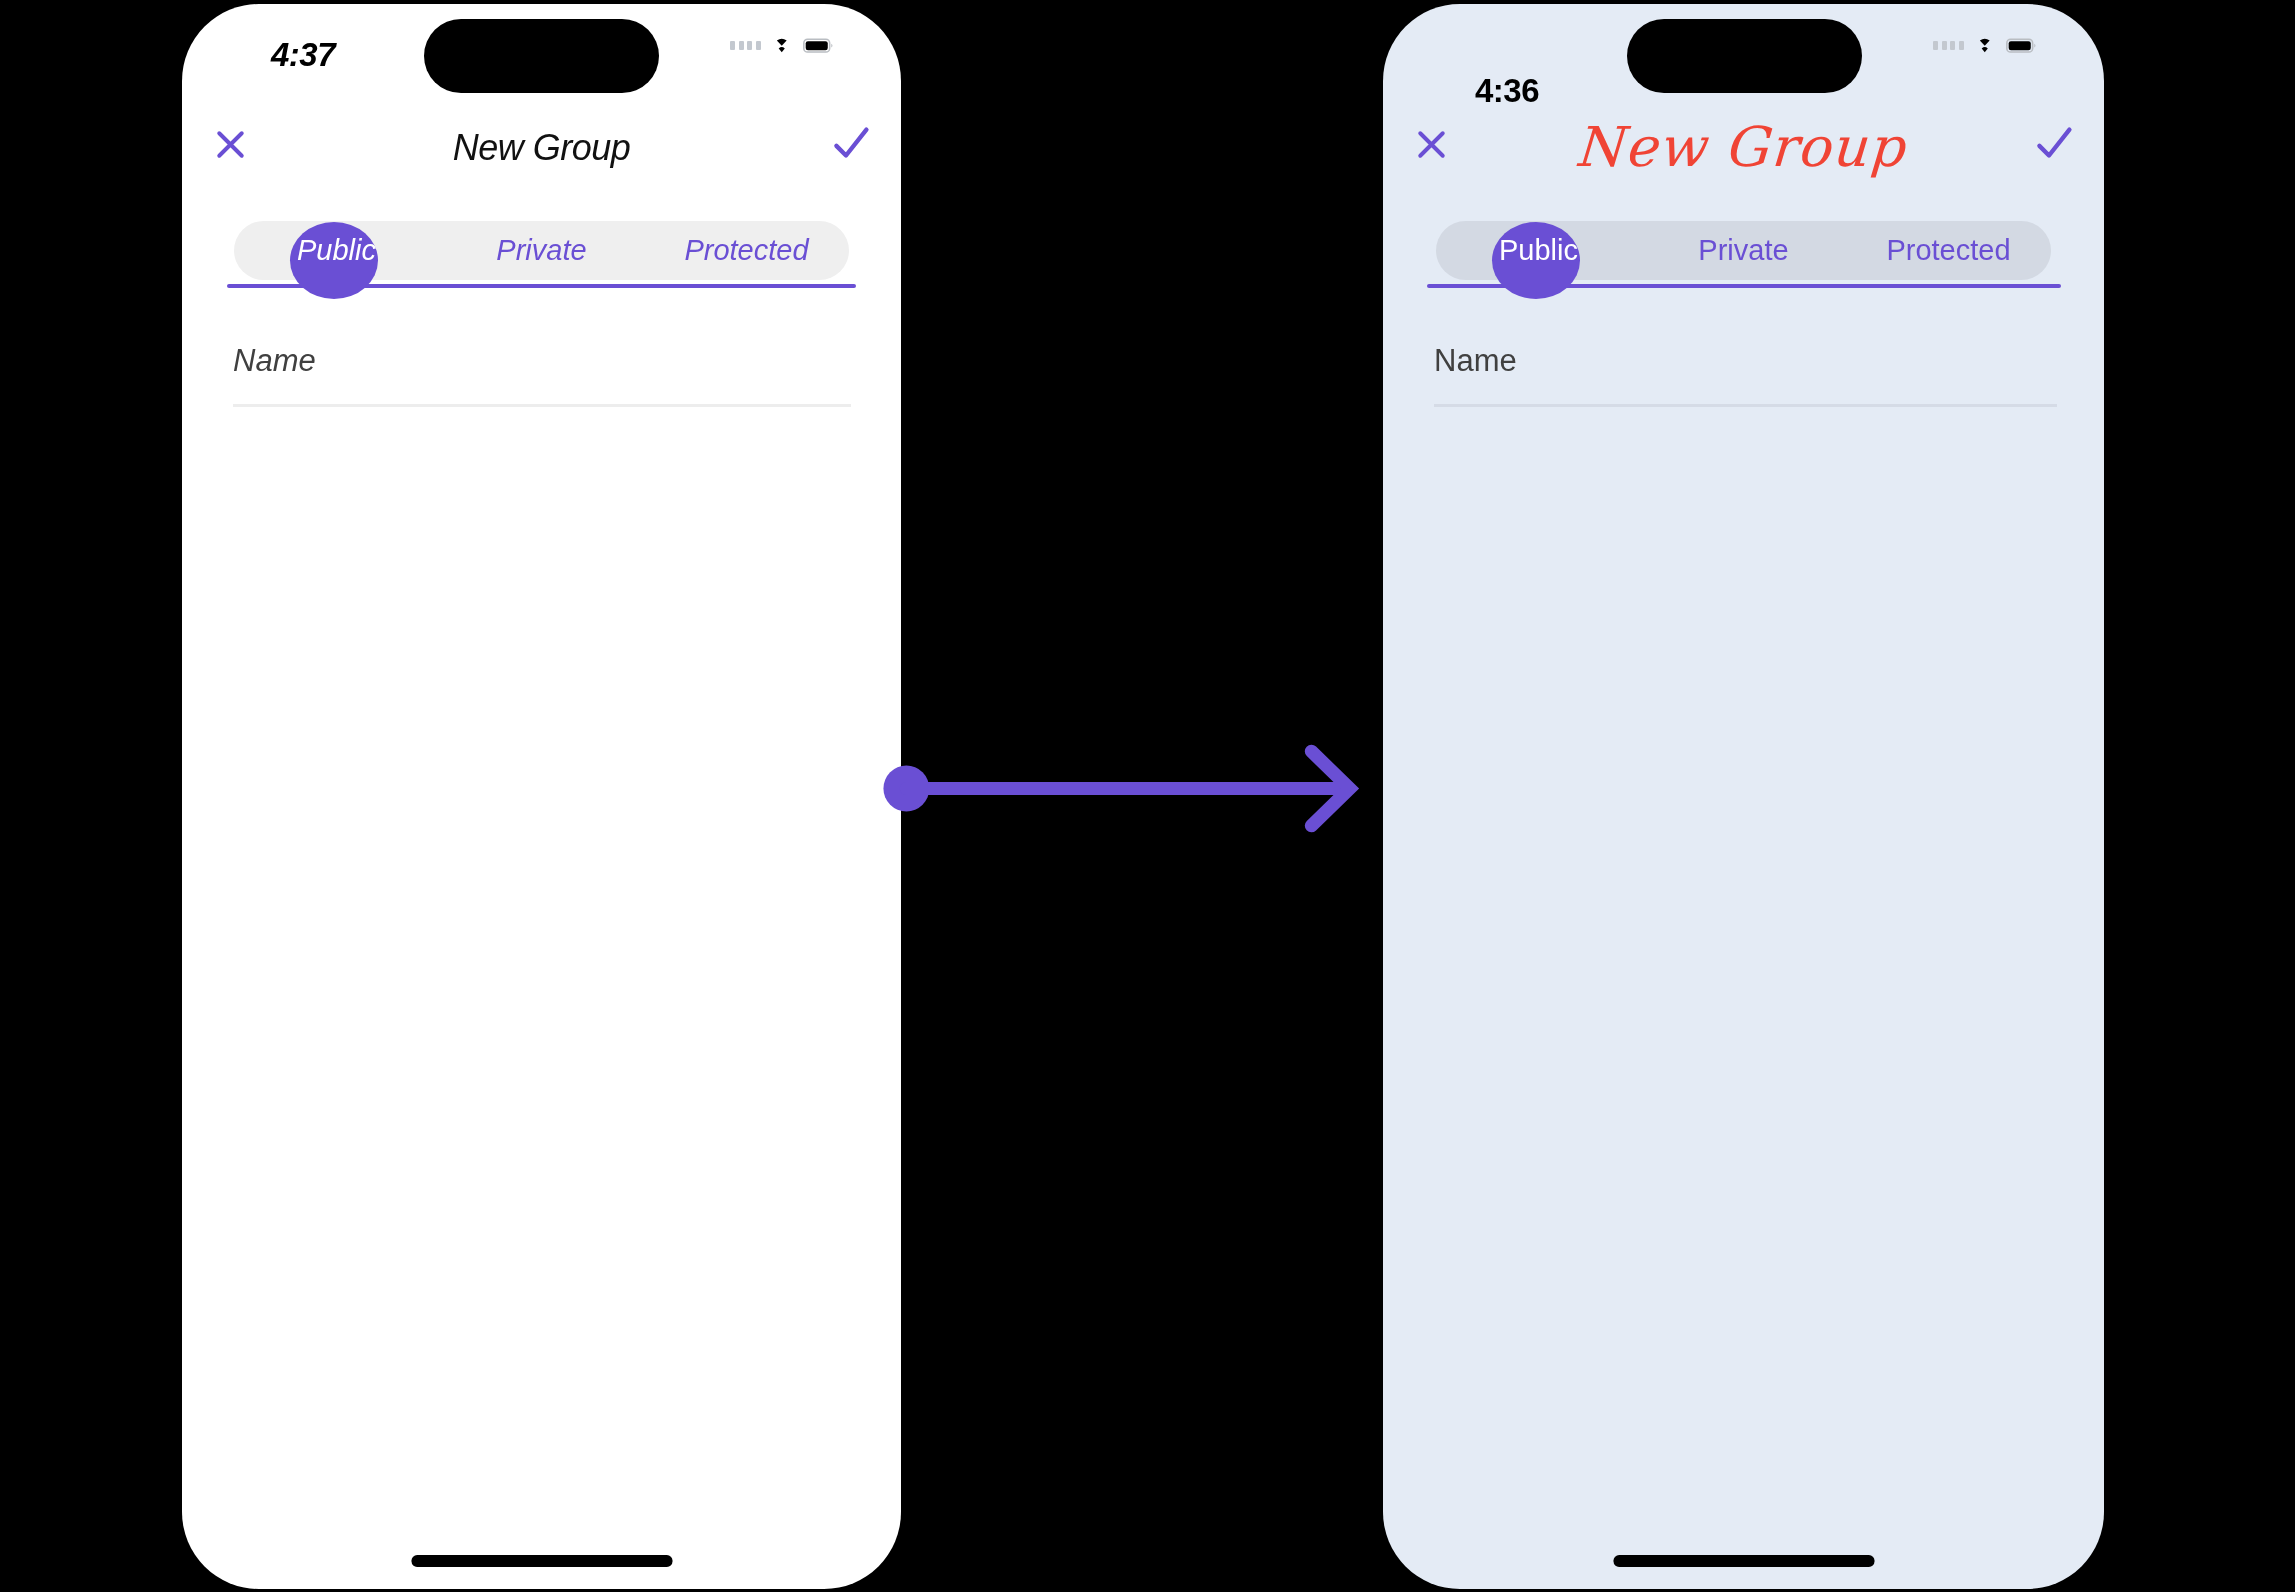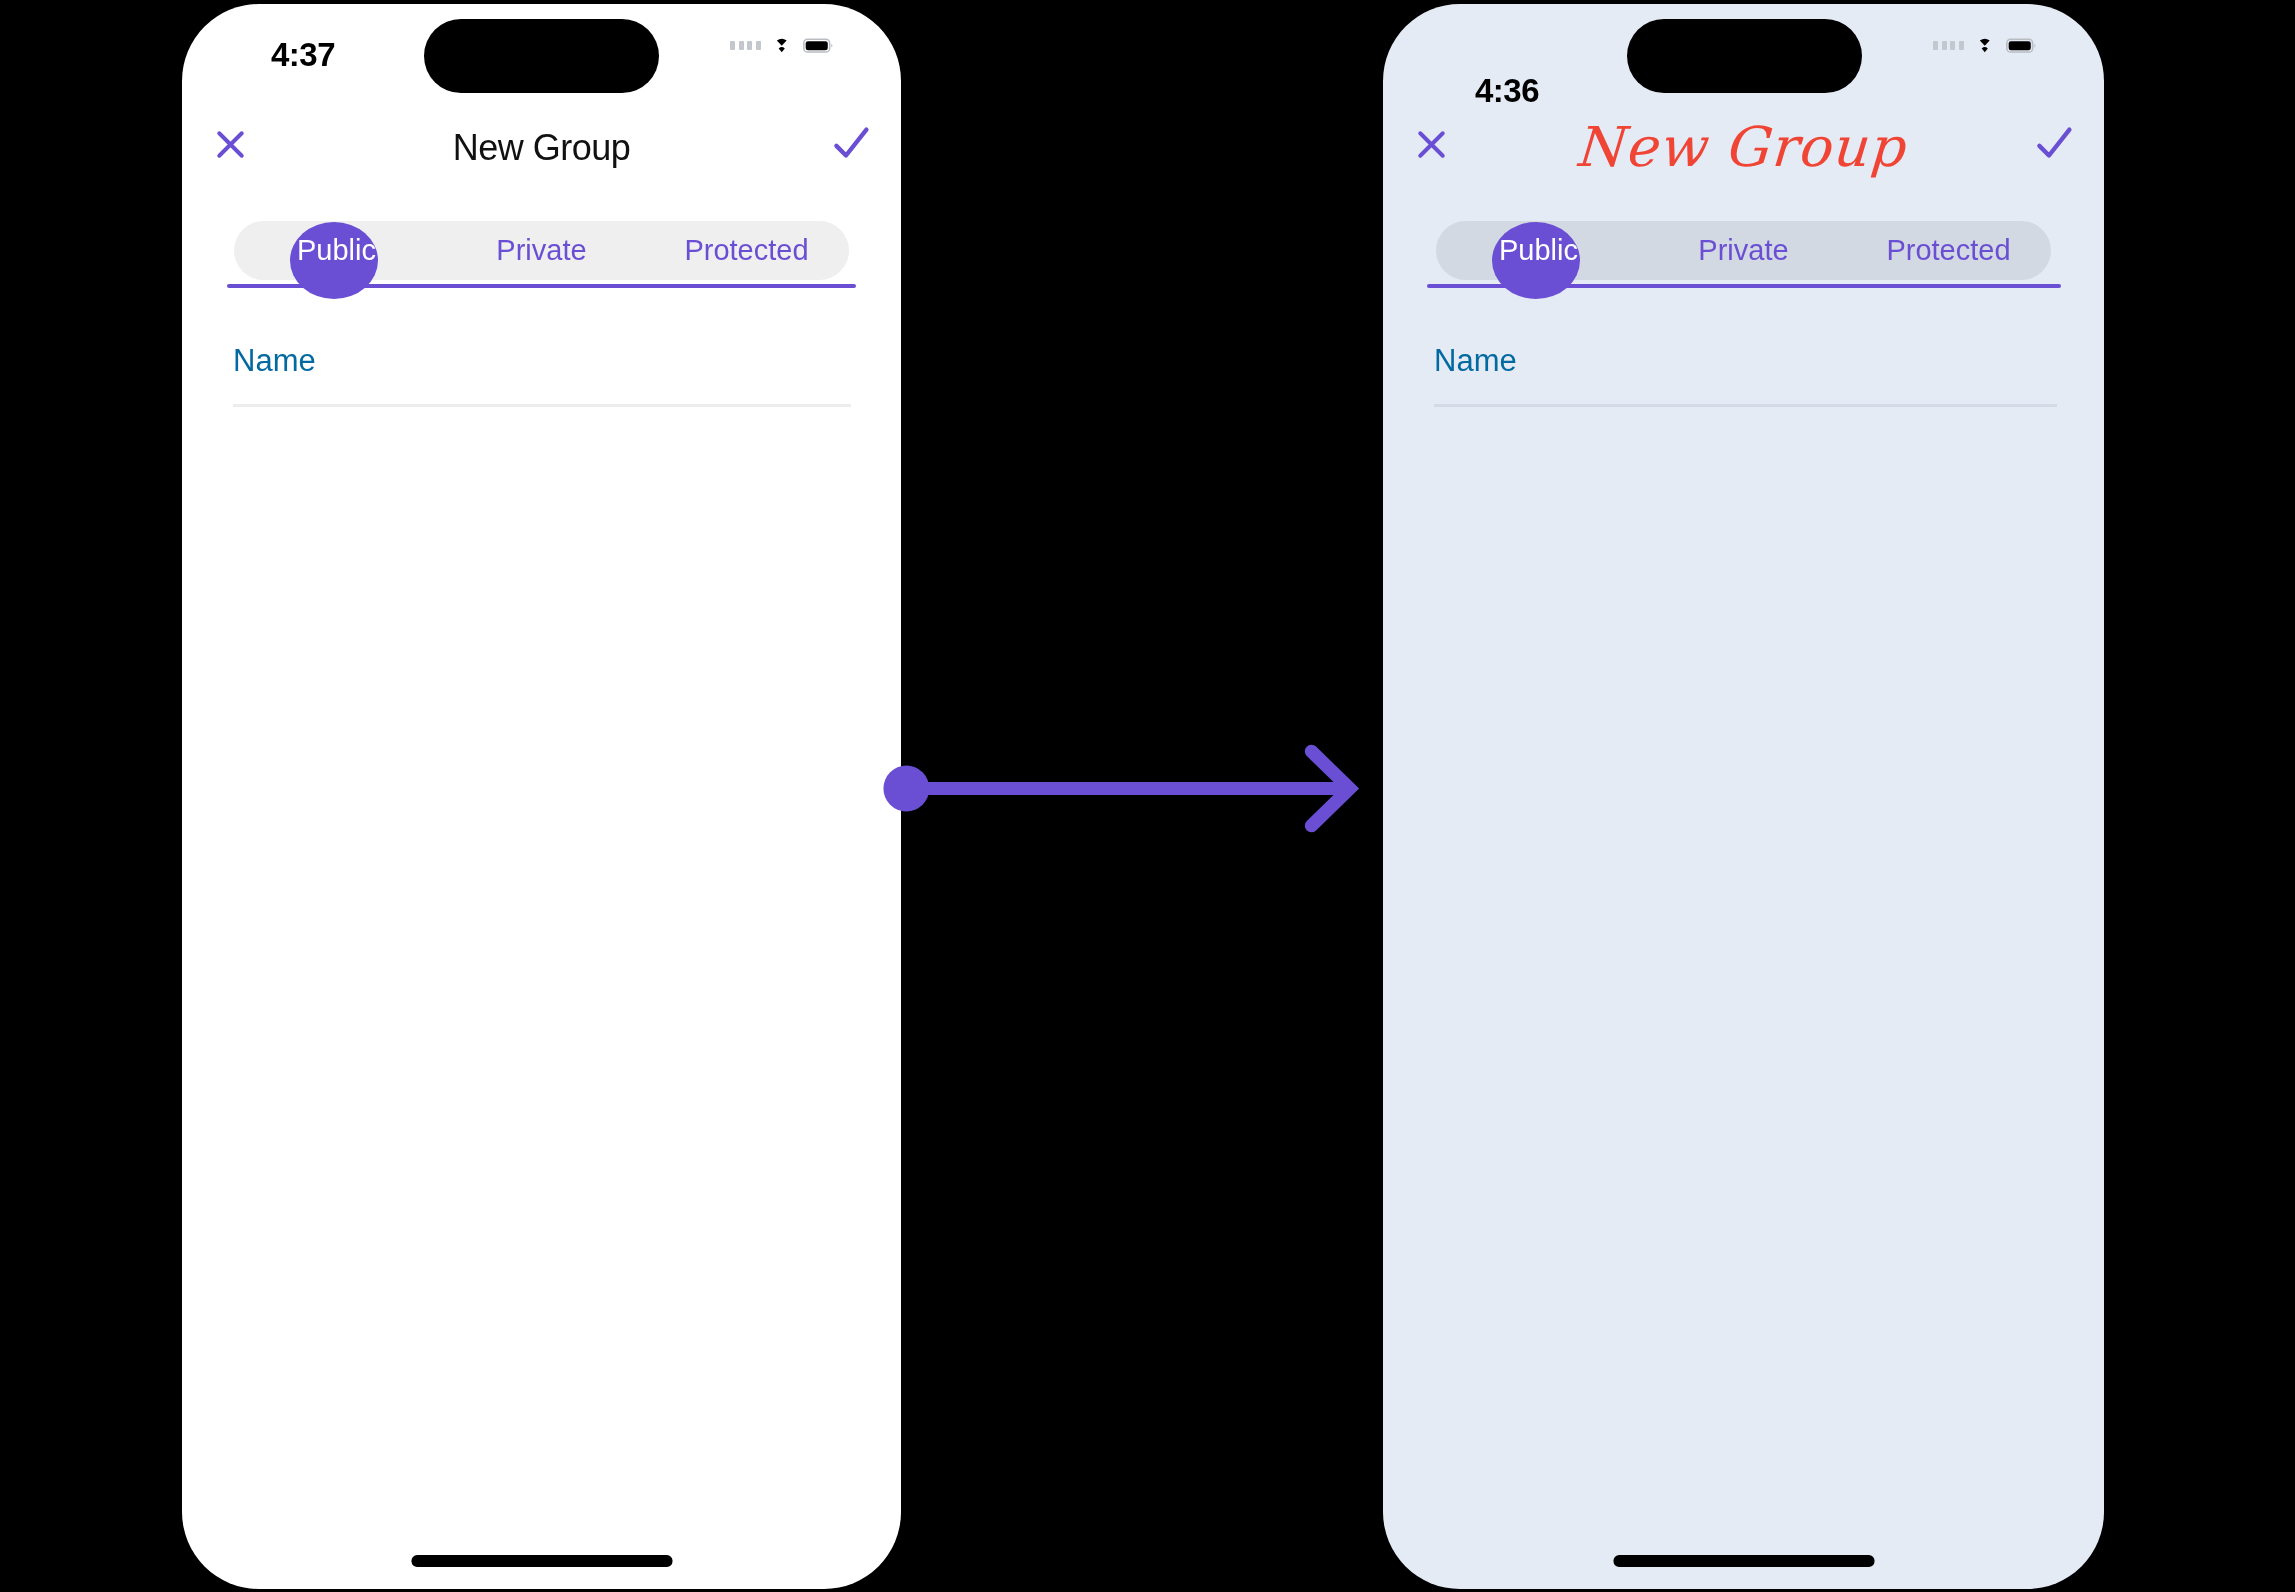--- a/index.html
+++ b/index.html
@@ -20,20 +20,21 @@
     position: absolute;
     border-radius: 77px;
     overflow: hidden;
   }
   #phone-before {
     left: 182px;
     top: 4.1px;
     width: 719px;
     height: 1585px;
     background: #ffffff;
+    font-style: italic;
   }
   #phone-after {
     left: 1383px;
     top: 4.1px;
     width: 721px;
     height: 1585px;
     background: #e4ebf5;
   }
 
   
@@ -196,21 +197,21 @@
   
   .field {
     position: absolute;
     top: 339px;
   }
   #phone-before .field { left: 51px; width: 618px; }
   #phone-after  .field { left: 51px; width: 623px; }
 
   .field-label {
     font-size: 31px;
-    color: #0369a1;
+    color: #404040;
     padding-bottom: 24.5px;
   }
   .field-rule {
     height: 3.1px;
     width: 100%;
   }
   #phone-before .field-rule { background: #ededed; }
   #phone-after  .field-rule { background: #d5dbe6; }
 
   

